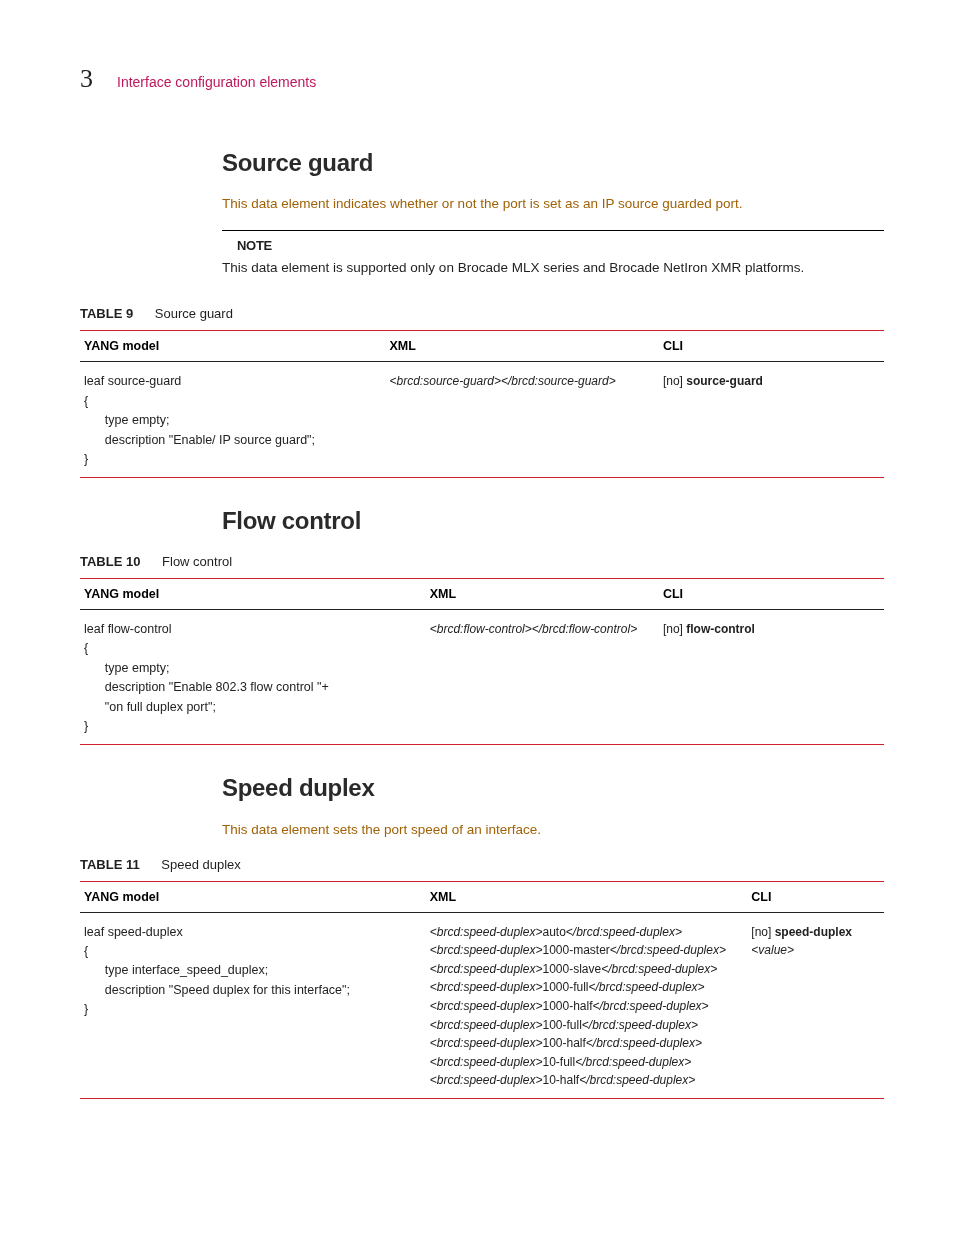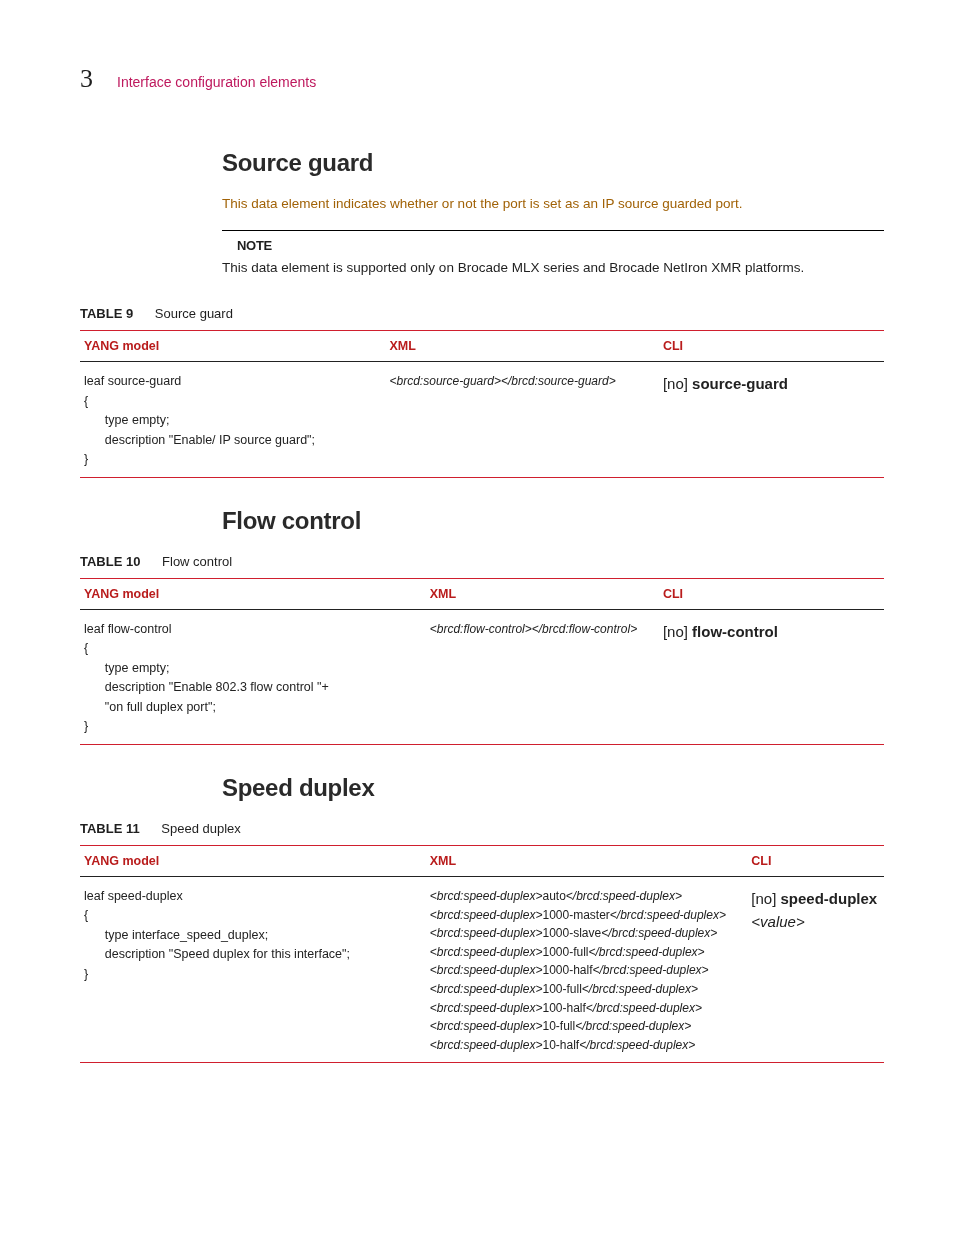--- a/index.html
+++ b/index.html
@@ -60,35 +60,35 @@
     font-size: 13px;
     margin-bottom: 26px;
   }
   table.reftab th {
     text-align: left;
     font-size: 12.5px;
     font-weight: bold;
     padding: 6px 6px 6px 4px;
     border-top: 1.5px solid #d01f2e;
     border-bottom: 1px solid #222;
-    color:#b91c1c;
+    color:#000000;
   }
   table.reftab td {
     vertical-align: top;
     padding: 10px 6px 8px 4px;
     font-size: 12.5px;
     color:#222;
   }
   table.reftab tbody tr:last-child td {
     border-bottom: 1.5px solid #d01f2e;
   }
   .yang-block { white-space: pre; font-family: Arial, Helvetica, sans-serif; font-size:12.5px; line-height:1.55;}
   .xml-block { white-space: pre; font-style: italic; font-size:12px; line-height:1.55;}
   .xml-block .val { font-style: normal; }
-  .cli-block { font-size:15px; line-height:1.55;}
+  .cli-block { font-size:12px; line-height:1.55;}
   .cli-block .bracket { font-weight: normal; }
   .cli-block .cmd { font-weight: bold; }
   .cli-block .arg { font-style: italic; }
 </style>
 </head>
 <body>
 
 <div class="page-head">
   <span class="chapnum">3</span>
   <span class="chaptitle">Interface configuration elements</span>
@@ -174,20 +174,21 @@
         </td>
     <td>
           <div class="cli-block"><span class="bracket">[no] </span><span class="cmd">flow-control</span></div>
         </td>
   </tr>
     </tbody>
 </table>
 
 <div class="sect-indent">
   <h2 class="sect">Speed duplex</h2>
+  <p class="intro">This data element sets the port speed of an interface.</p>
 </div>
 
 <div class="tbl-caption">
   <span class="tlabel">TABLE 11</span>
   <span>Speed duplex</span>
 </div>
 <table class="reftab">
   <colgroup>
       <col style="width:43%">
       <col style="width:40%">

